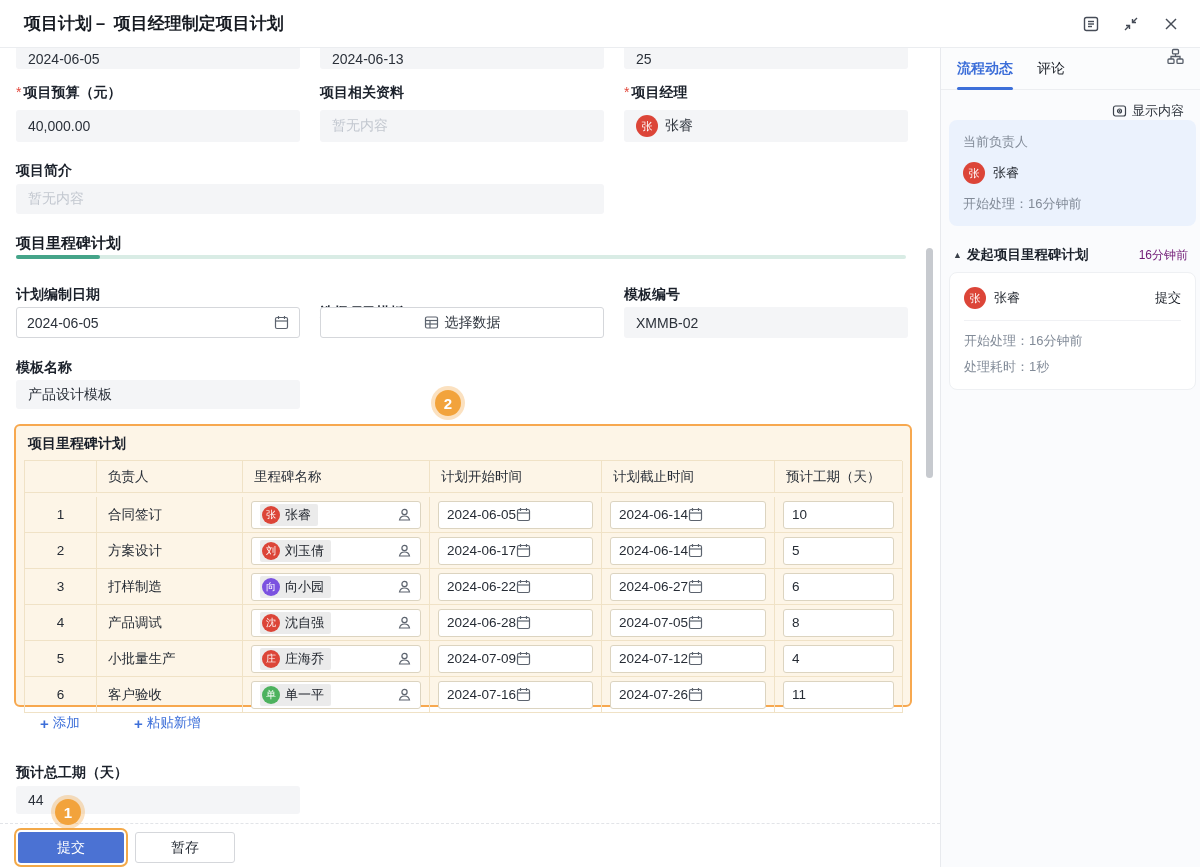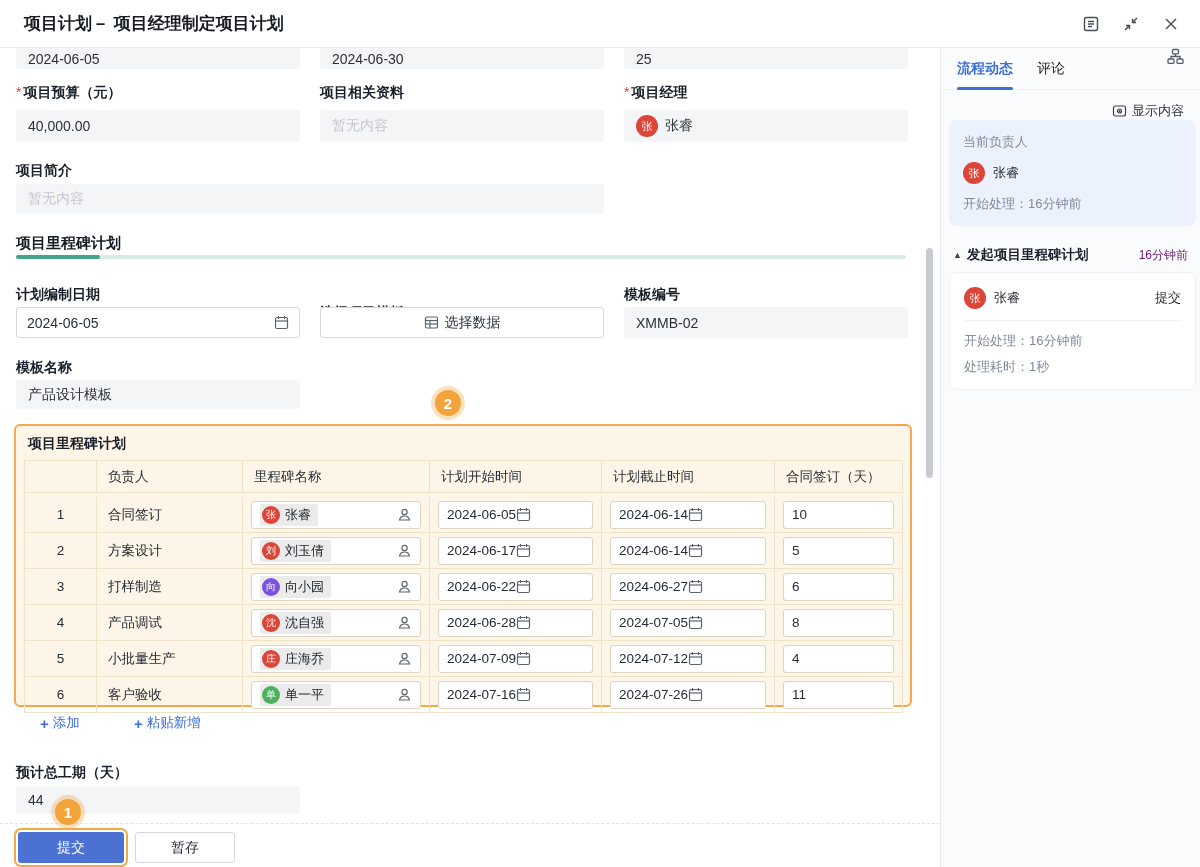--- a/index.html
+++ b/index.html
@@ -128,21 +128,21 @@
       </span>
     </div>
   </div>
 
   <div class="main">
 
     <div class="abs ro-field cut-field col1">
         <span>2024-06-05</span>
       </div>
     <div class="abs ro-field cut-field col2">
-        <span>2024-06-30</span>
+        <span>2024-06-13</span>
       </div>
     <div class="abs ro-field cut-field col3">
         <span>25</span>
       </div>
 
     <div class="abs field-label req col1" style="top:36px">项目预算（元）</div>
     <div class="abs field-label col2" style="top:36px">项目相关资料</div>
     <div class="abs field-label req col3" style="top:36px">项目经理</div>
 
     <div class="abs ro-field col1" style="top:62px">
@@ -204,21 +204,21 @@
     <div class="abs guide-badge" style="left:435px; top:342px">2</div>
 
     <div class="abs ms-box">
       <div class="ms-title">项目里程碑计划</div>
       <div class="ms-grid">
         <div class="cell hcell"></div>
         <div class="cell hcell c-pad">负责人</div>
         <div class="cell hcell c-pad">里程碑名称</div>
         <div class="cell hcell c-pad">计划开始时间</div>
         <div class="cell hcell c-pad">计划截止时间</div>
-        <div class="cell hcell c-pad">合同签订（天）</div>
+        <div class="cell hcell c-pad">预计工期（天）</div>
 
         <div class="rep">
           
         
             <div class="row-wrap">
               <div class="cell c-center">1</div>
               <div class="cell c-pad">合同签订</div>
               <div class="cell">
                 <div class="mini-input">
                   <span class="owner-tag">

